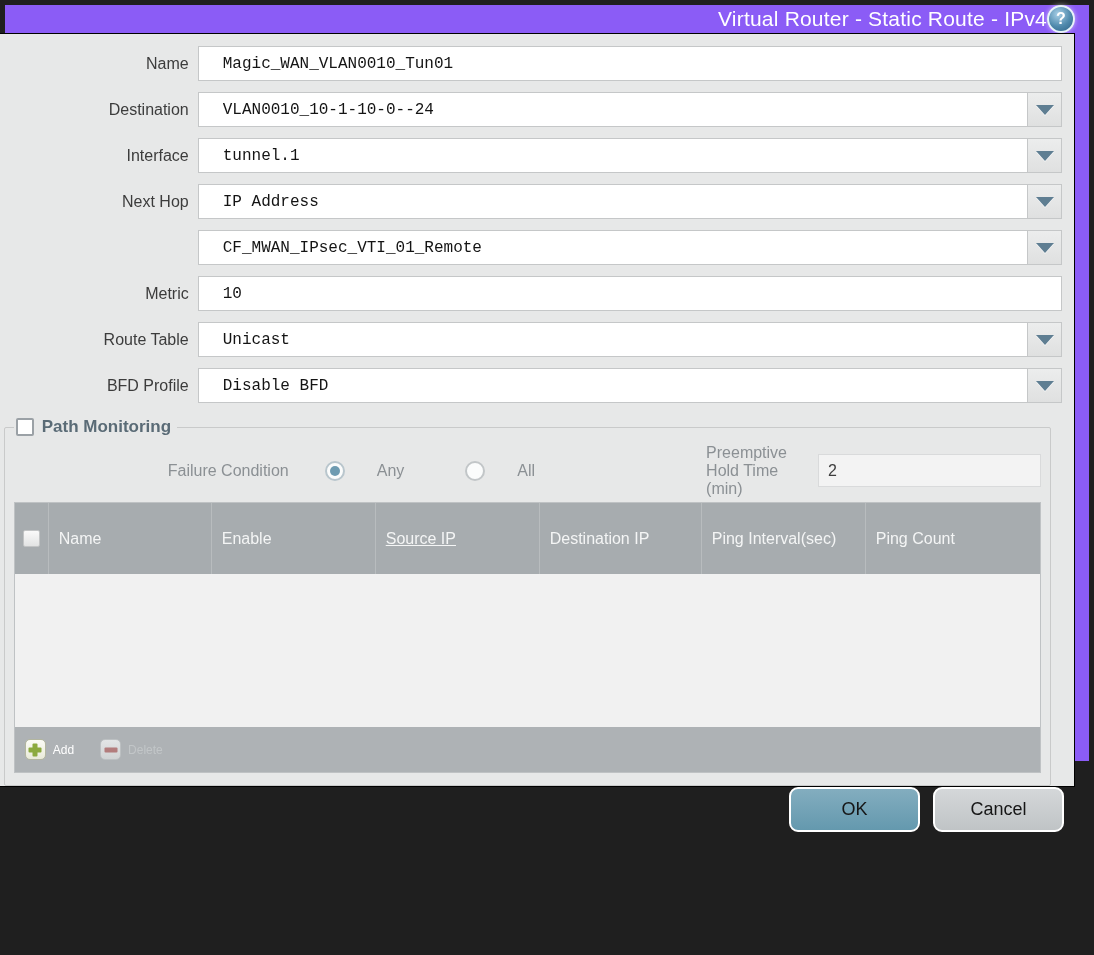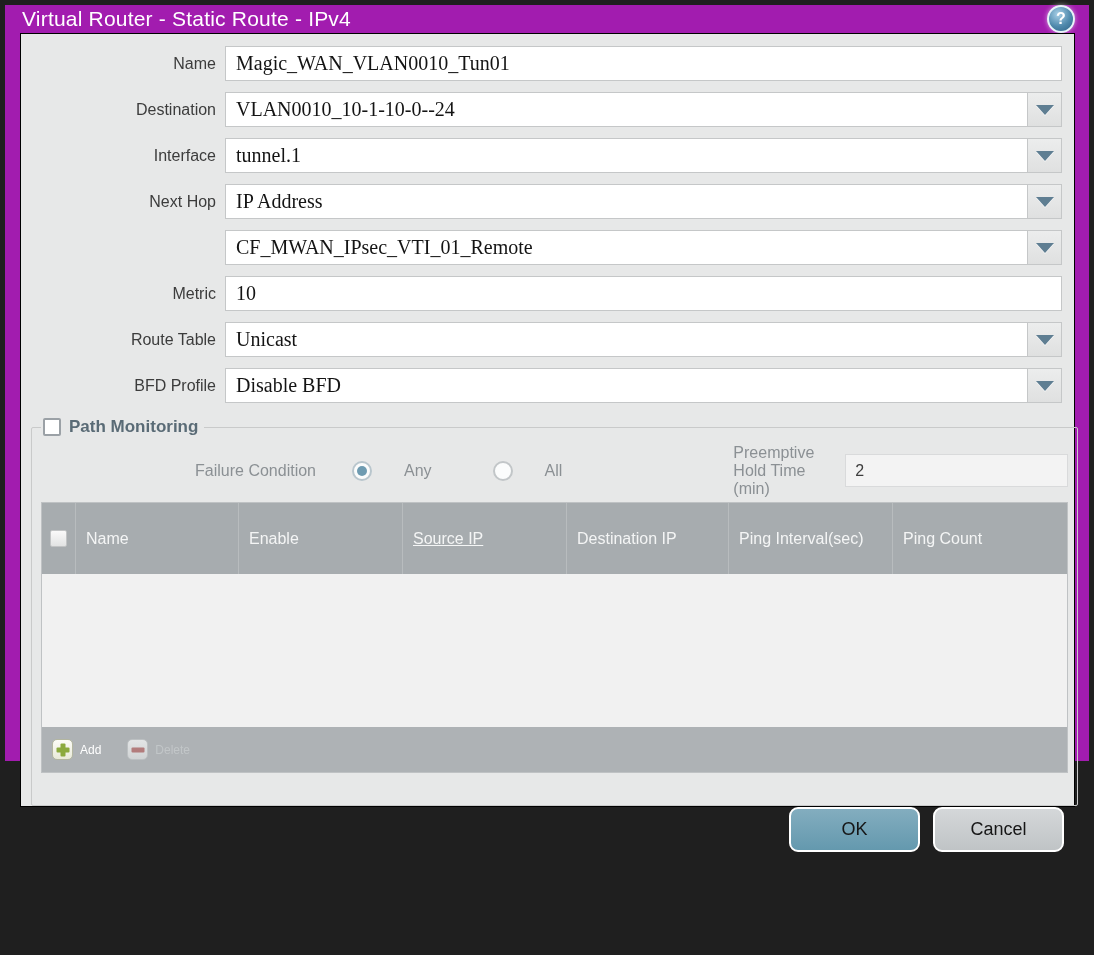--- a/index.html
+++ b/index.html
@@ -5,22 +5,22 @@
   * { box-sizing: border-box; margin: 0; padding: 0; }
   html,body { width: 1094px; height: 955px; }
   body {
     background: #1f1f1f;
     padding: 5px;
     font-family: "Liberation Sans", sans-serif;
     overflow: hidden;
   }
   .dialog {
     width: 1084px; height: 756px;
-    background: #a21caf;
-    display: flex; flex-direction: column;
+    background: #8b5cf6;
+    display: flex; flex-direction: column; align-items: flex-end;
   }
   
   .titlebar {
     height: 51px;
     display: flex; align-items: center;
     padding: 0 14px 0 17px;
   }
   .titlebar .title {
     color: #ffffff; font-size: 21px; font-weight: 400;
     letter-spacing: 0.2px; flex: 1;
@@ -44,22 +44,22 @@
   }
   .row { display: flex; align-items: center; margin-bottom: 11px; }
   .row .lbl {
     width: 195px; text-align: right; margin-right: 9px;
     font-size: 16px; color: #3c3c3c; flex-shrink: 0;
   }
   .field { flex: 1; display: flex; align-items: stretch; height: 35px; }
   input.text {
     flex: 1; height: 35px; min-width: 0;
     border: 1px solid #c5c7c8; background: #ffffff;
-    padding: 0 10px; font-size: 20px; color: #141414;
-    font-family: Liberation Serif, serif;
+    padding: 0 24px; font-size: 16px; color: #141414;
+    font-family: Liberation Mono, monospace;
     outline: none;
   }
   input.text::placeholder { color: #9aa3a9; opacity: 1; }
   .dd-btn {
     width: 35px; height: 35px; margin-left: -1px;
     background: linear-gradient(#eceded, #dfe0e0);
     border: 1px solid #c5c7c8;
     display: flex; align-items: center; justify-content: center;
     cursor: pointer; flex-shrink: 0;
   }
@@ -68,21 +68,21 @@
     border-left: 9px solid transparent;
     border-right: 9px solid transparent;
     border-top: 10px solid #5f7e92;
     filter: drop-shadow(0 1px 0 rgba(255,255,255,0.7));
   }
   
   fieldset.pm {
     margin: 14px 11px 0 10px;
     border: 1px solid #c9caca;
     border-radius: 2px;
-    padding: 2px 9px 32px 9px;
+    padding: 2px 9px 12px 9px;
   }
   fieldset.pm legend {
     display: flex; align-items: center; gap: 8px;
     padding: 0 6px 0 2px; margin-left: 0px;
   }
   .pm-checkbox {
     width: 18px; height: 18px; background: #ffffff;
     border: 2px solid #9ba1a6; border-radius: 2px; cursor: pointer;
   }
   .pm-legend-text { font-size: 17px; font-weight: bold; color: #5a6b76; }

